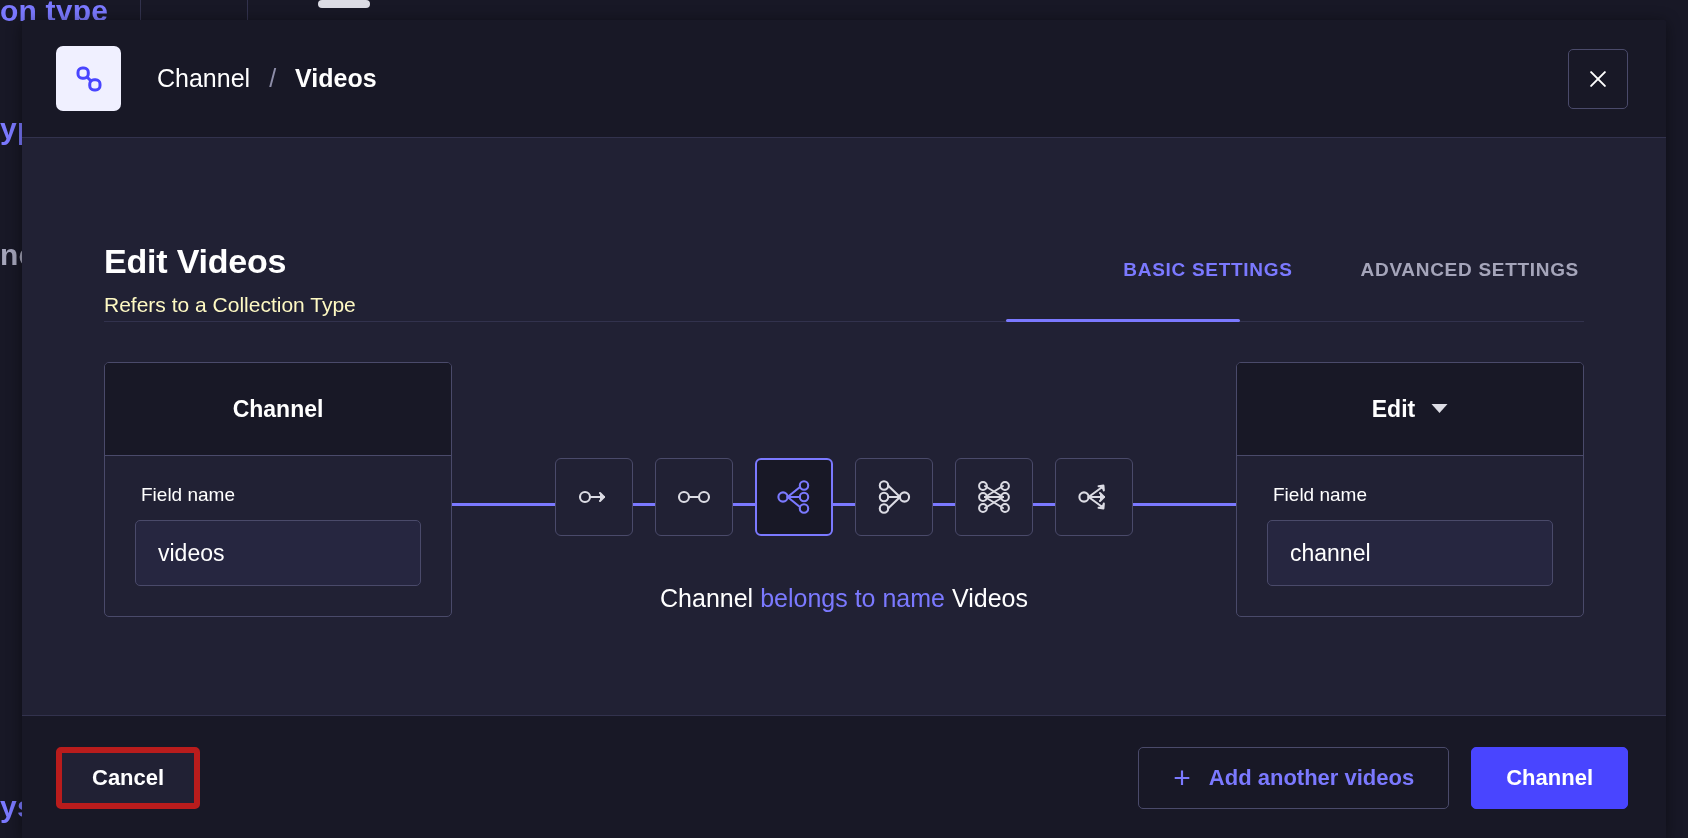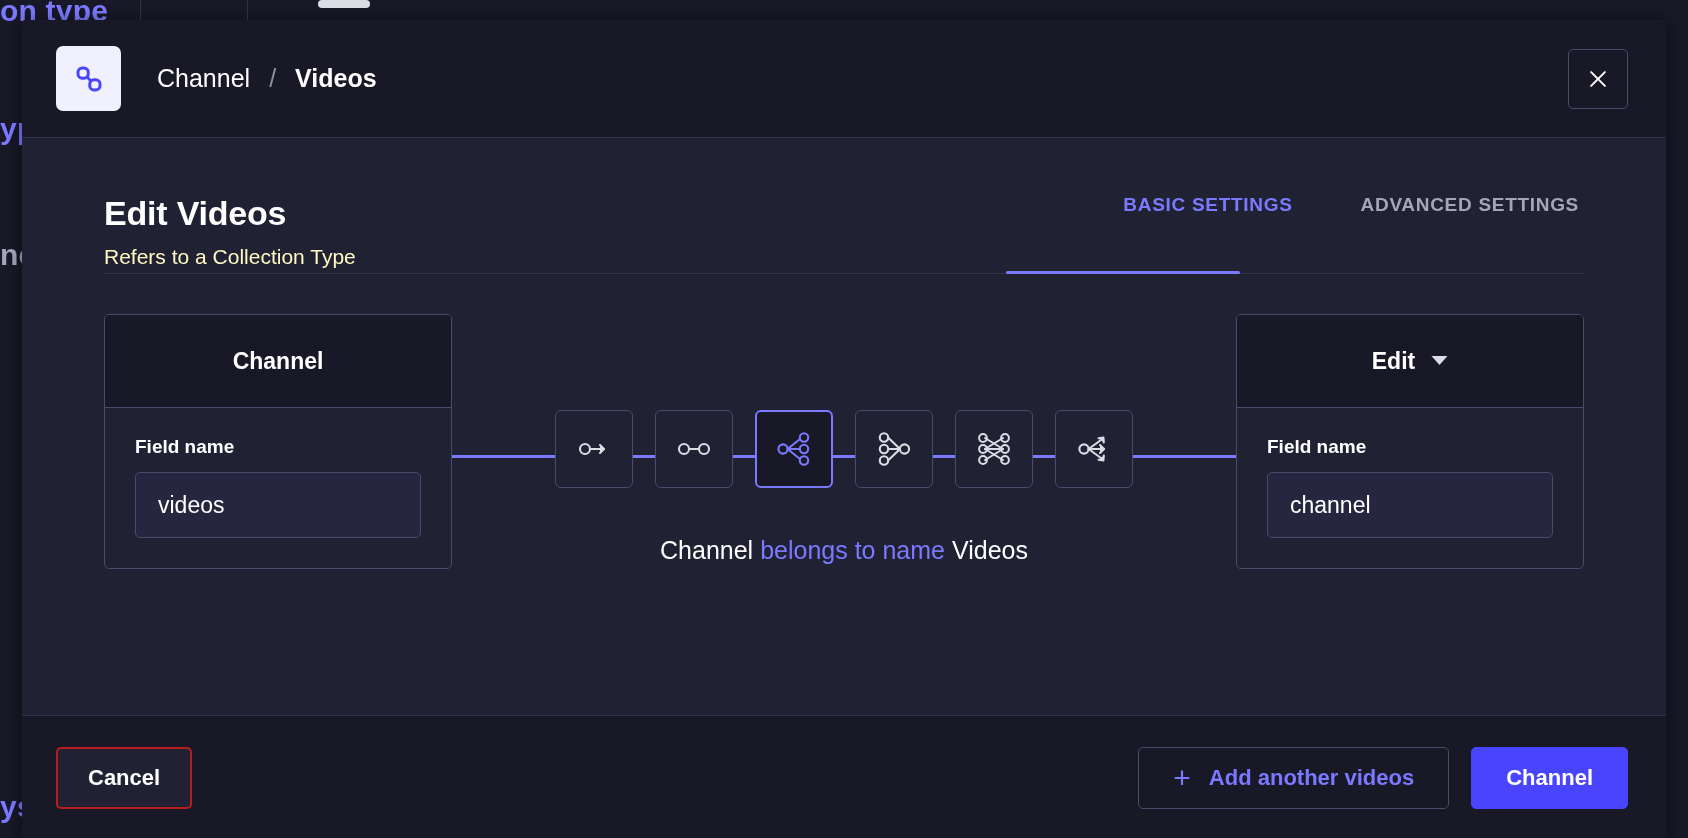--- a/index.html
+++ b/index.html
@@ -100,22 +100,23 @@
   
   .modal-body {
     flex: 1 1 auto;
     background: #212134;
     padding: 56px 82px 0 82px;
     position: relative;
   }
 
   .title-row {
     display: flex;
-    align-items: flex-start;
+    align-items: center;
     justify-content: space-between;
+    margin-top: 48px;
   }
   .title-block { padding-bottom: 4px; }
   .page-title {
     font-size: 34px;
     font-weight: 700;
     color: #ffffff;
     letter-spacing: -.2px;
   }
   .page-sub {
     margin-top: 12px;
@@ -187,23 +188,24 @@
     gap: 16px;
   }
   .entity-name {
     font-size: 23px;
     font-weight: 700;
     color: #ffffff;
   }
   .entity-body { padding: 28px 30px 30px 30px; }
   .field-label {
     font-size: 19px;
-    font-weight: 700;
+    font-weight: 400;
     color: #ffffff;
     margin-bottom: 14px;
+    margin-left: 6px;
   }
   .field-input {
     width: 100%;
     height: 66px;
     border: 1px solid #4a4a6a;
     border-radius: 5px;
     background: #262640;
     color: #ffffff;
     font-size: 23px;
     font-family: inherit;
@@ -279,21 +281,21 @@
     display: inline-flex;
     align-items: center;
     justify-content: center;
   }
   .btn-cancel {
     height: 62px;
     padding: 0 30px;
     font-size: 22px;
     background: #212134;
     color: #ffffff;
-    border: 2px solid #b91c1c;
+    border: 6px solid #b91c1c;
   }
   .footer-right {
     margin-left: auto;
     display: flex;
     align-items: center;
     gap: 22px;
   }
   .btn-add {
     height: 62px;
     padding: 0 34px;

